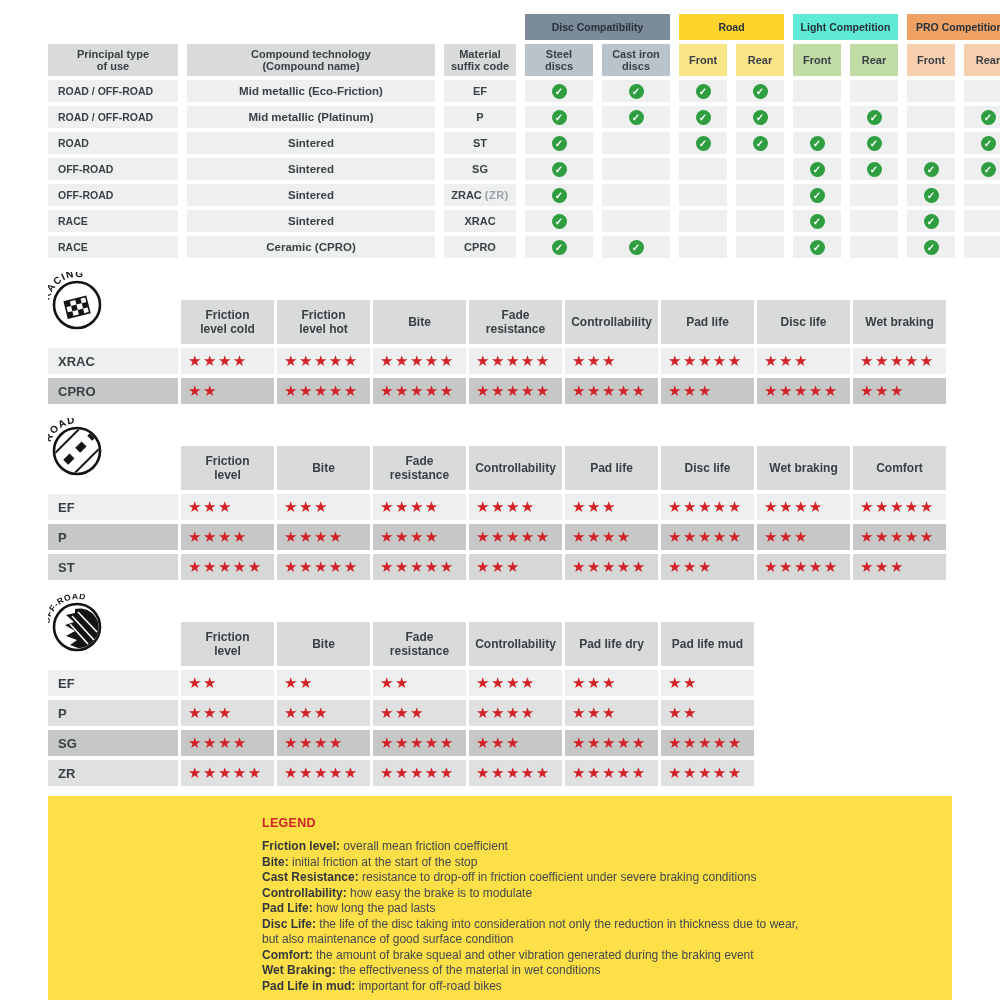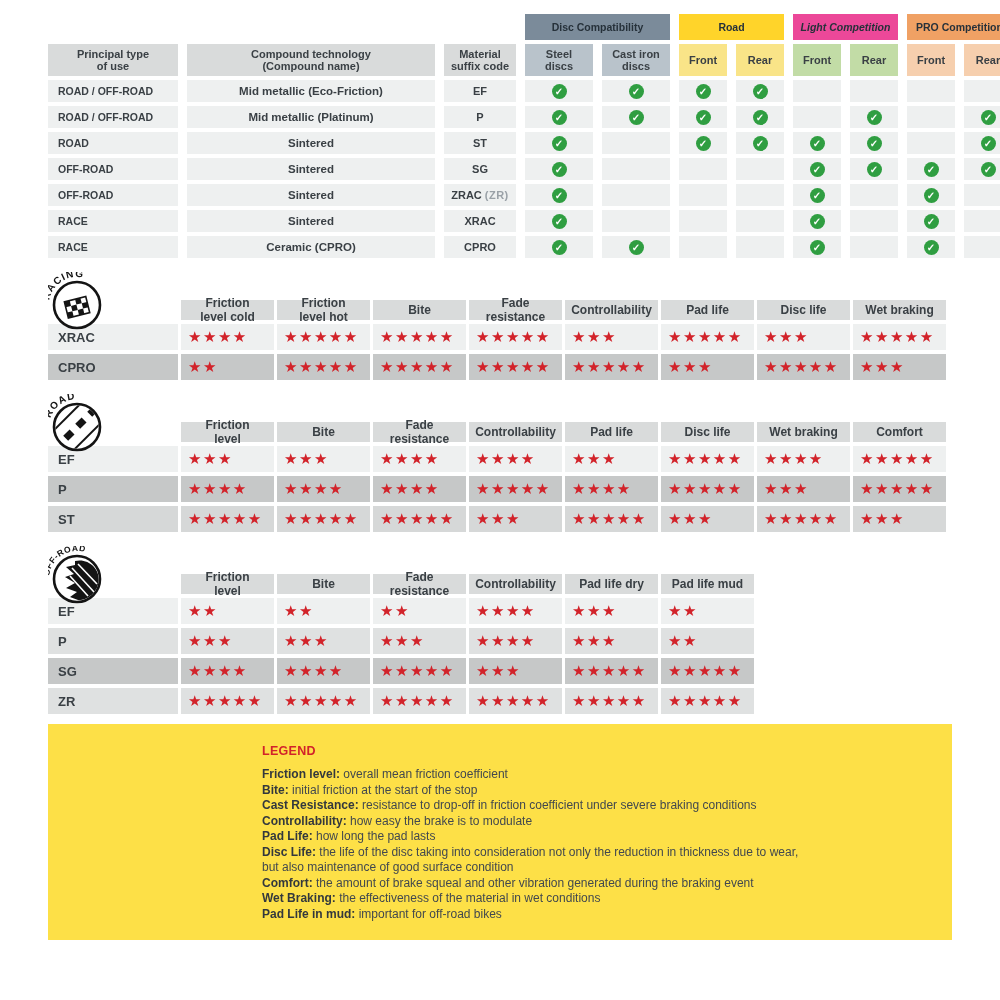--- a/index.html
+++ b/index.html
@@ -22,21 +22,21 @@
   .chk{width:15px;height:15px;border-radius:50%;display:flex;align-items:center;justify-content:center;
        color:#fff;font-size:10px;font-weight:bold}
 
   
   .rating{position:relative;padding-top:28px;margin-top:14px}
   .badge{position:absolute;top:0;left:36;width:58;height:58}
   .badge svg{width:58px;height:58px}
   .rgrid{display:grid;column-gap:3px;margin-bottom:4px}
   .cols-8{grid-template-columns:130px repeat(8,93px)}
   .cols-6{grid-template-columns:130px repeat(6,93px)}
-  .rhcell{height:20px;background:#d9dbdb;display:flex;align-items:center;justify-content:center;text-align:center;
+  .rhcell{height:44px;background:#d9dbdb;display:flex;align-items:center;justify-content:center;text-align:center;
           font-size:12px;font-weight:bold;line-height:14px;color:#3a4045;white-space:pre-line}
   .spacer{background:transparent}
   .rrow > div{height:26px;display:flex;align-items:center}
   .rlabel{font-size:13px;font-weight:bold;color:#3a4045;padding-left:10px}
   .rstars{font-size:15px;letter-spacing:1.5px;padding-left:7px;white-space:nowrap}
   .shade-a > div{background:#eef0f0}
   .shade-b > div{background:#dfe1e1}
   .shade-c > div{background:#d6d8d8}
   .shade-d > div{background:#c6c8c8}
 
@@ -48,21 +48,21 @@
 </style>
 </head>
 <body>
 
 <div class="page">
 
   <section class="compat">
     <div class="cgrid ghdr">
         <div class="gcell" style="background: rgb(123, 139, 154); grid-column: 4 / span 2;">Disc Compatibility</div>
         <div class="gcell" style="background: rgb(255, 212, 42); grid-column: 6 / span 2;">Road</div>
-        <div class="gcell" style="background: #ec4899; grid-column: 8 / span 2; font-style: italic;">Light Competition</div>
+        <div class="gcell" style="background: #5eead4; grid-column: 8 / span 2;">Light Competition</div>
         <div class="gcell" style="background: rgb(240, 161, 100); grid-column: 10 / span 2;">PRO Competition</div>
       </div>
     <div class="cgrid shdr">
         <div class="mhcell">Principal type
 of use</div>
         <div class="mhcell">Compound technology
 (Compound name)</div>
         <div class="mhcell">Material
 suffix code</div>
         <div class="scell" style="background: rgb(185, 195, 203);">Steel

